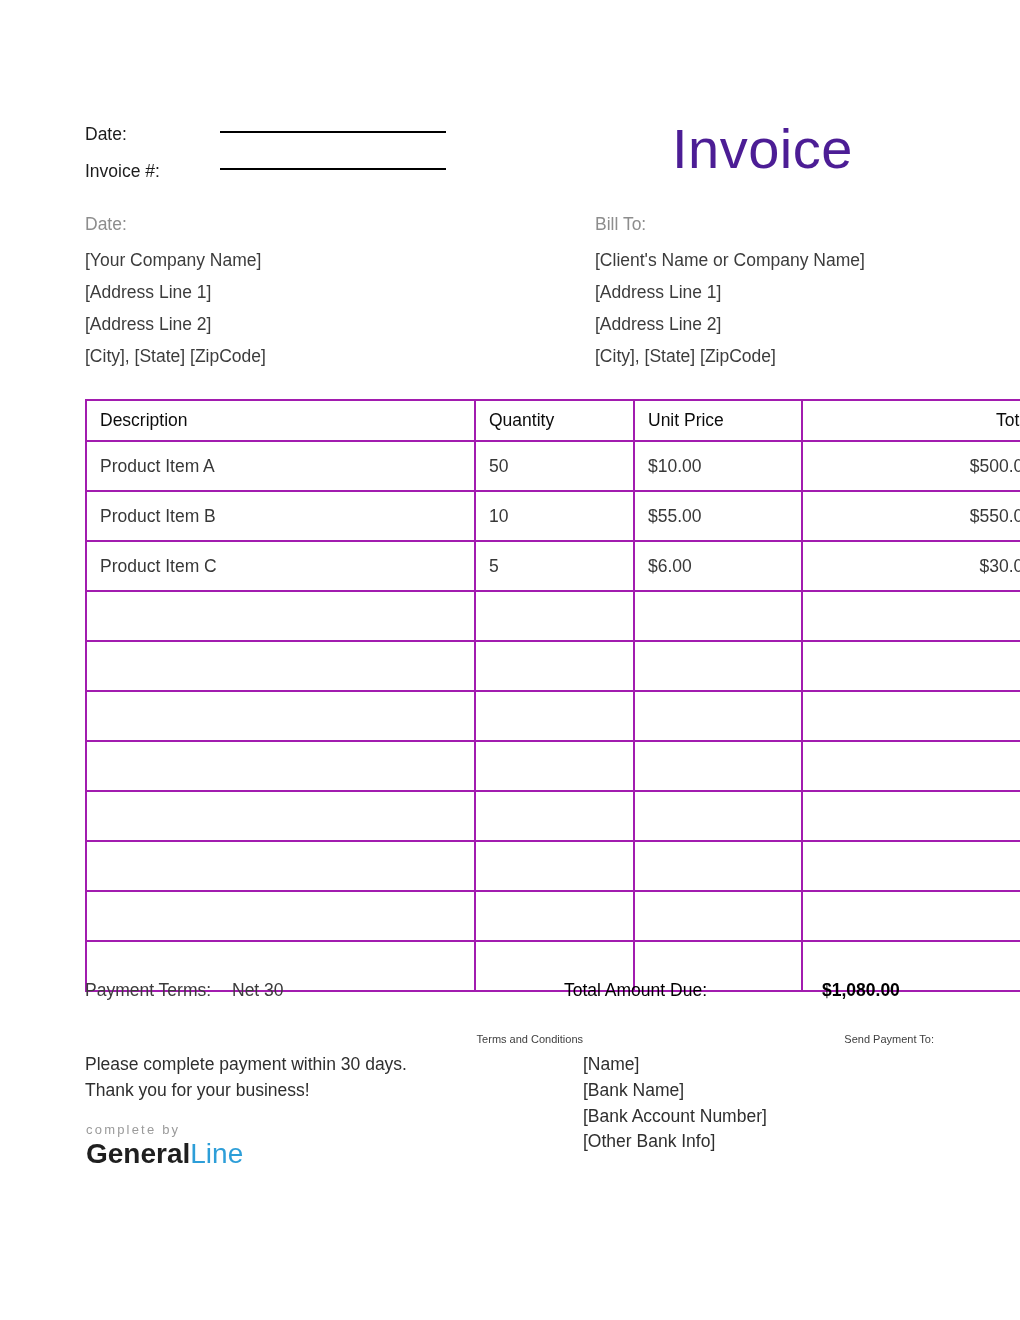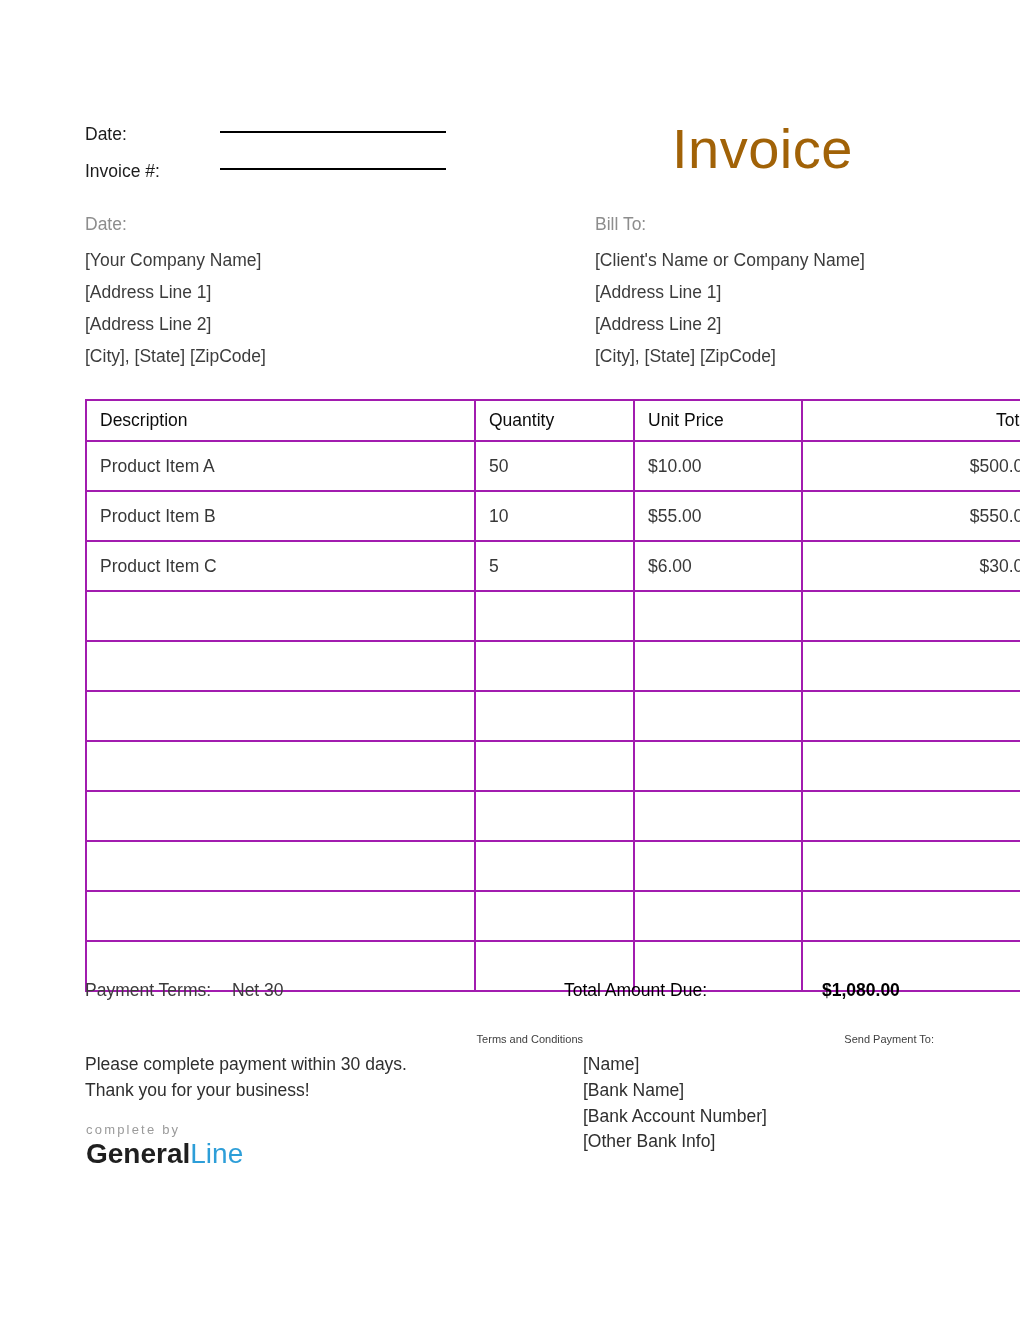--- a/index.html
+++ b/index.html
@@ -15,21 +15,21 @@
   
   .meta-area { position: absolute; top: 119px; left: 85px; }
   .meta-row { display: flex; align-items: center; height: 29px; margin-bottom: 8px; }
   .meta-label { font-size: 17.5px; color: #1c1c1c; width: 135px; line-height: 22px; }
   .meta-line { width: 226px; height: 0; border-bottom: 2px solid #000000; margin-bottom: 3px; }
 
   
   .doc-title {
     position: absolute; top: 118px; left: 672px;
     font-size: 56px; line-height: 62px;
-    color: #a16207; font-weight: 400; letter-spacing: 0.5px;
+    color: #4c1d95; font-weight: 400; letter-spacing: 0.5px;
   }
 
   
   .addresses { position: absolute; top: 214px; left: 85px; width: 849px; display: flex; }
   .addr-col { width: 510px; }
   .addr-col.bill { width: 339px; }
   .addr-label { font-size: 17.5px; color: #8d8d8d; line-height: 20px; margin-bottom: 10px; }
   .addr-line { font-size: 17.5px; color: #3c3c3c; line-height: 32px; }
 
   

